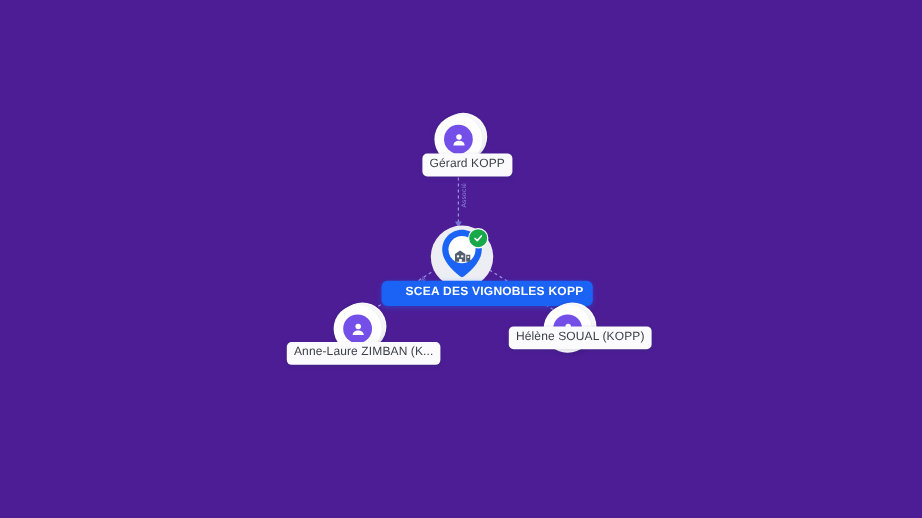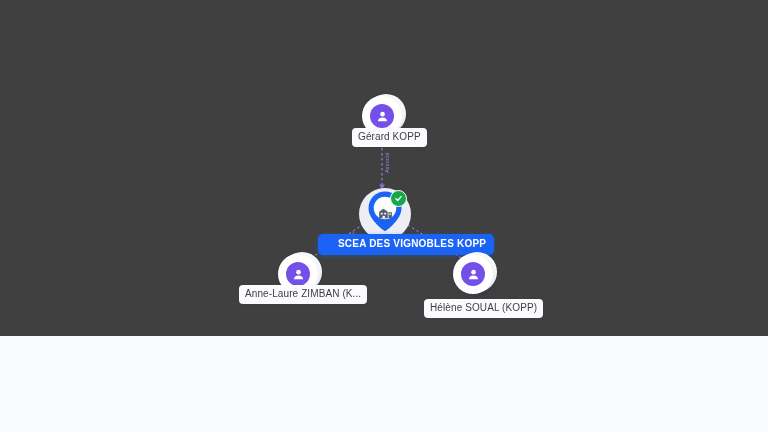--- a/index.html
+++ b/index.html
@@ -9,22 +9,22 @@
   body {
     width: 768px;
     height: 432px;
     background: #fafbff;
     font-family: "Liberation Sans", sans-serif;
     overflow: hidden;
   }
   #graph-canvas {
     position: relative;
     width: 768px;
-    height: 336px;
-    background: #404040;
+    height: 432px;
+    background: #4c1d95;
   }
   svg.edge-layer {
     position: absolute;
     left: 0;
     top: 0;
     width: 768px;
     height: 432px;
     pointer-events: none;
   }
 
@@ -215,15 +215,15 @@
     <div class="ring-outer"></div>
     <div class="ring-mid"></div>
     <div class="ring-inner"></div>
     <div class="avatar-disc">
       <svg width="15" height="15" viewBox="0 0 24 24" fill="#ffffff">
         <circle cx="12" cy="8.2" r="3.7"></circle>
         <path d="M4.6 19.6c0-4.1 3.3-6.2 7.4-6.2s7.4 2.1 7.4 6.2z"></path>
       </svg>
     </div>
   </div>
-  <div class="node-label" style="left:424px; top:299px;">Hélène SOUAL (KOPP)</div>
+  <div class="node-label" style="left:424px; top:272px;">Hélène SOUAL (KOPP)</div>
 
 </div>
 
 </body></html>

